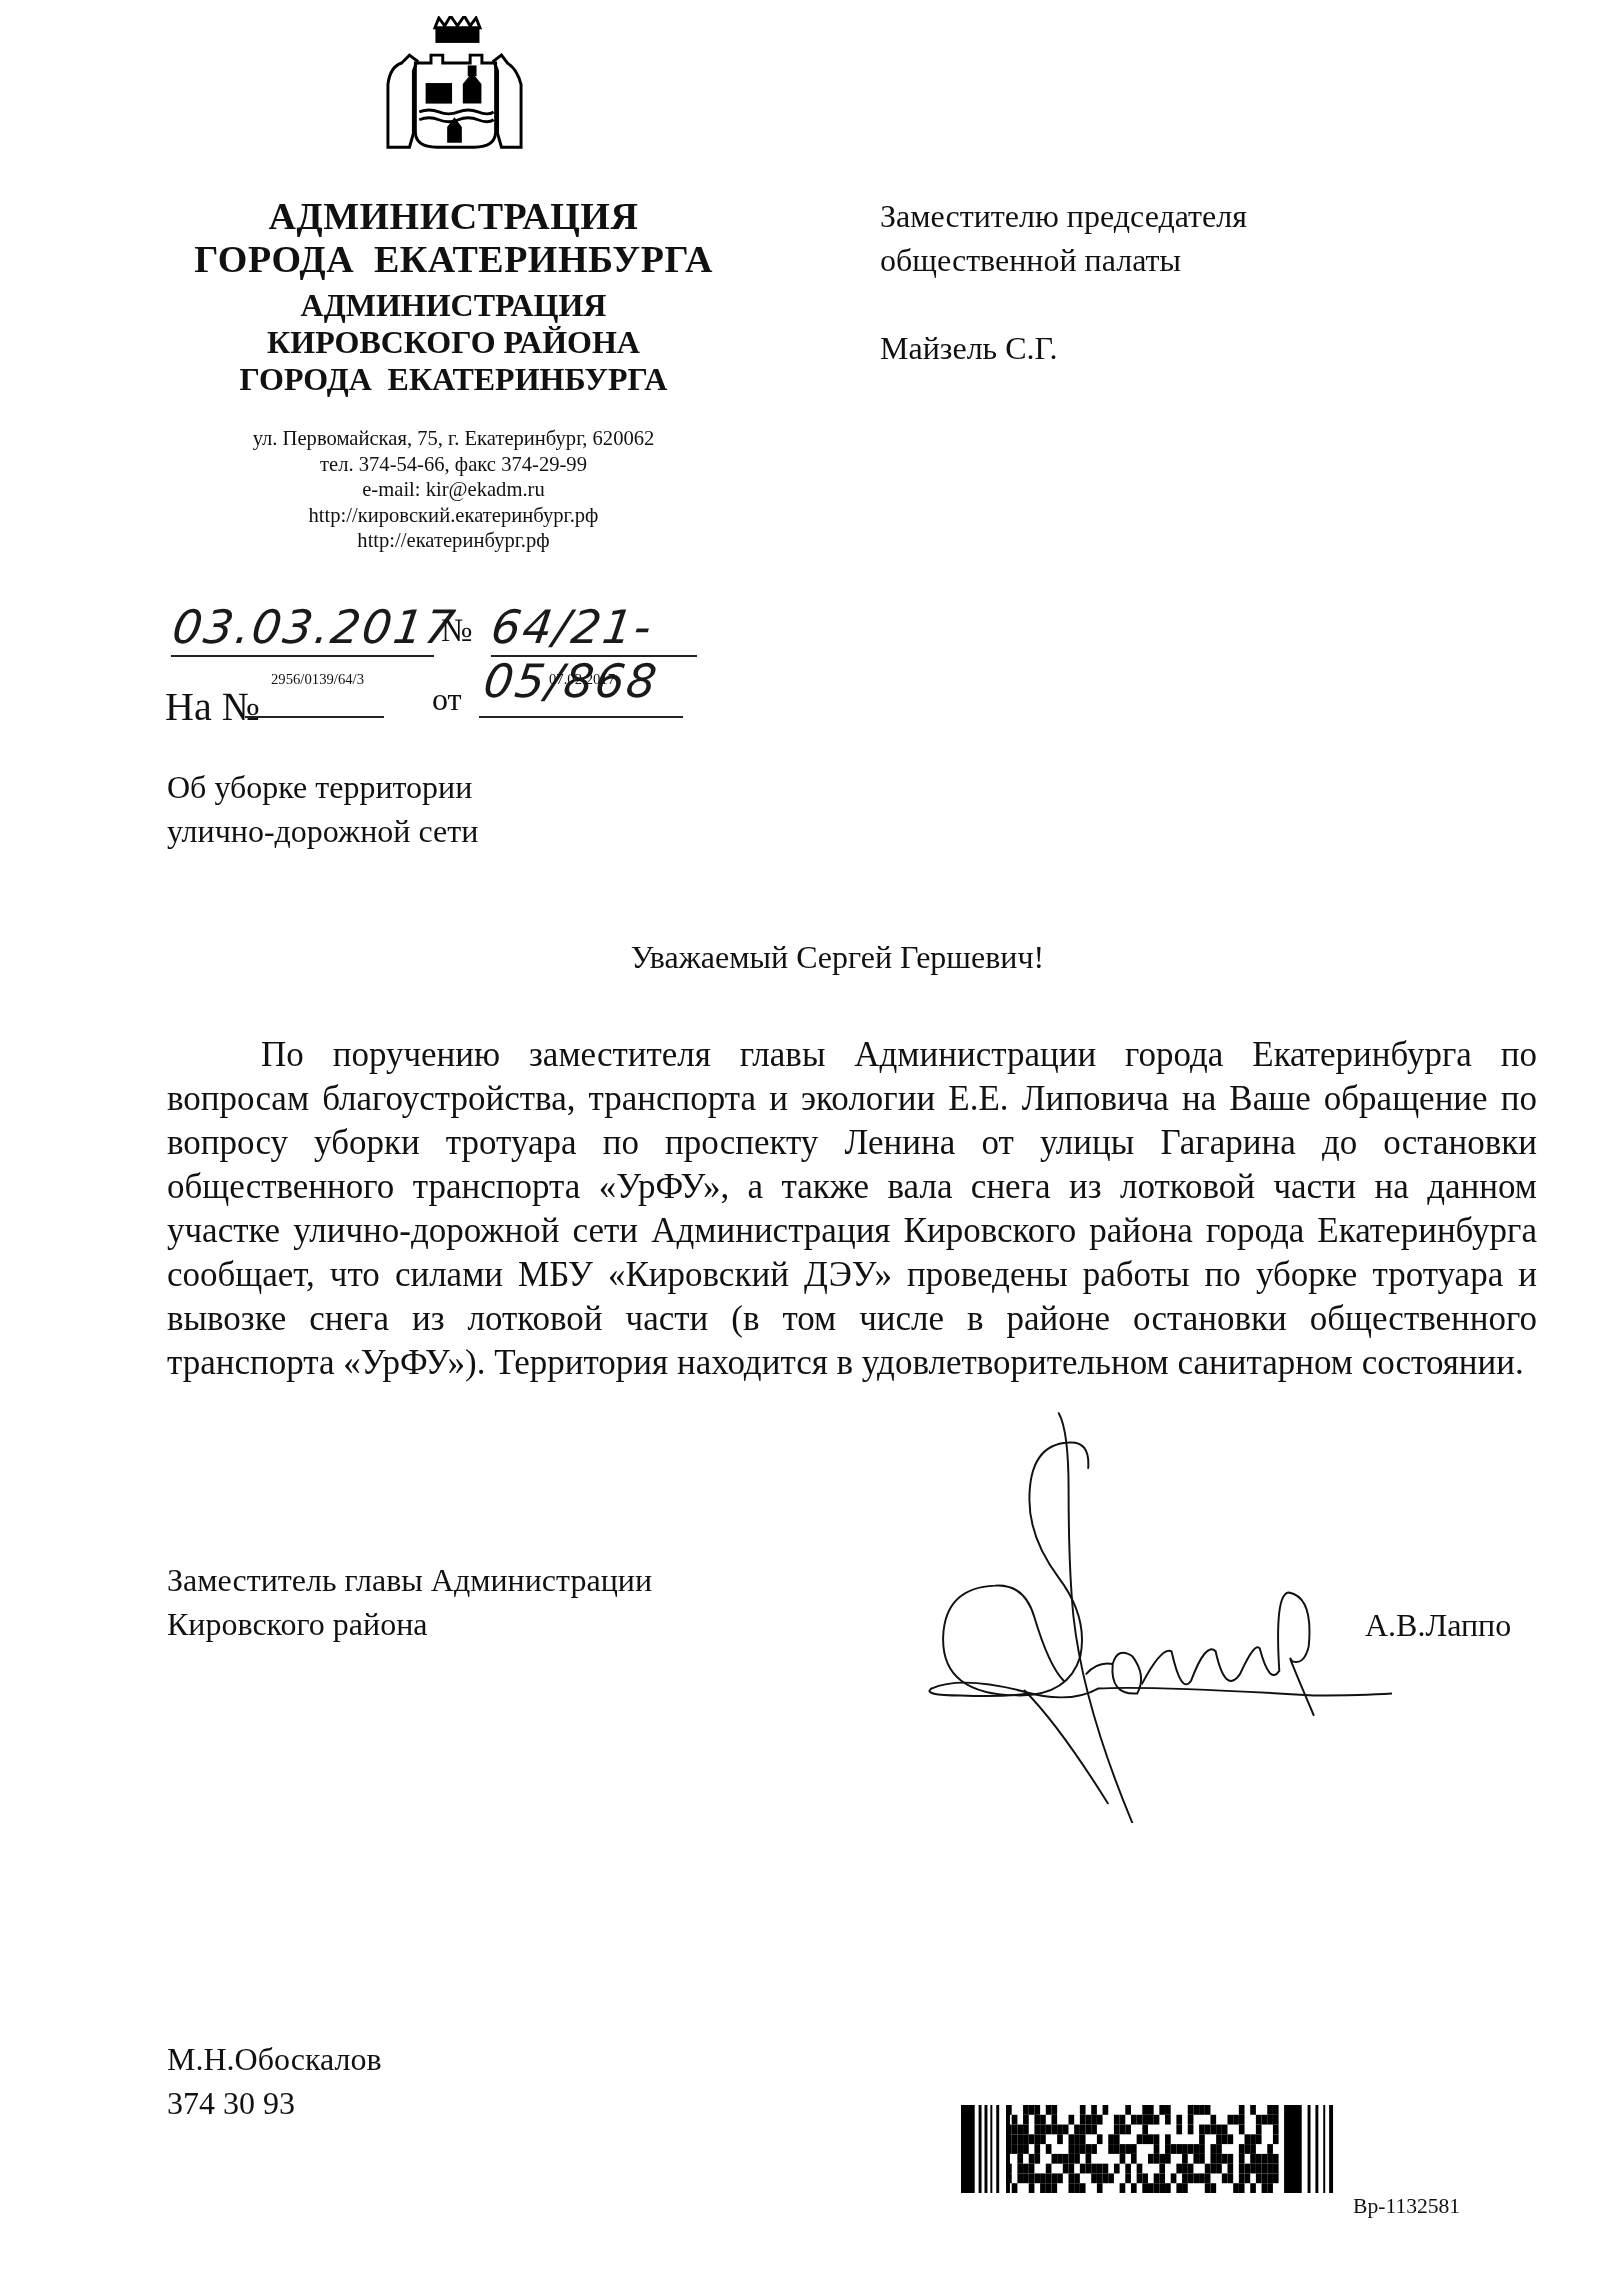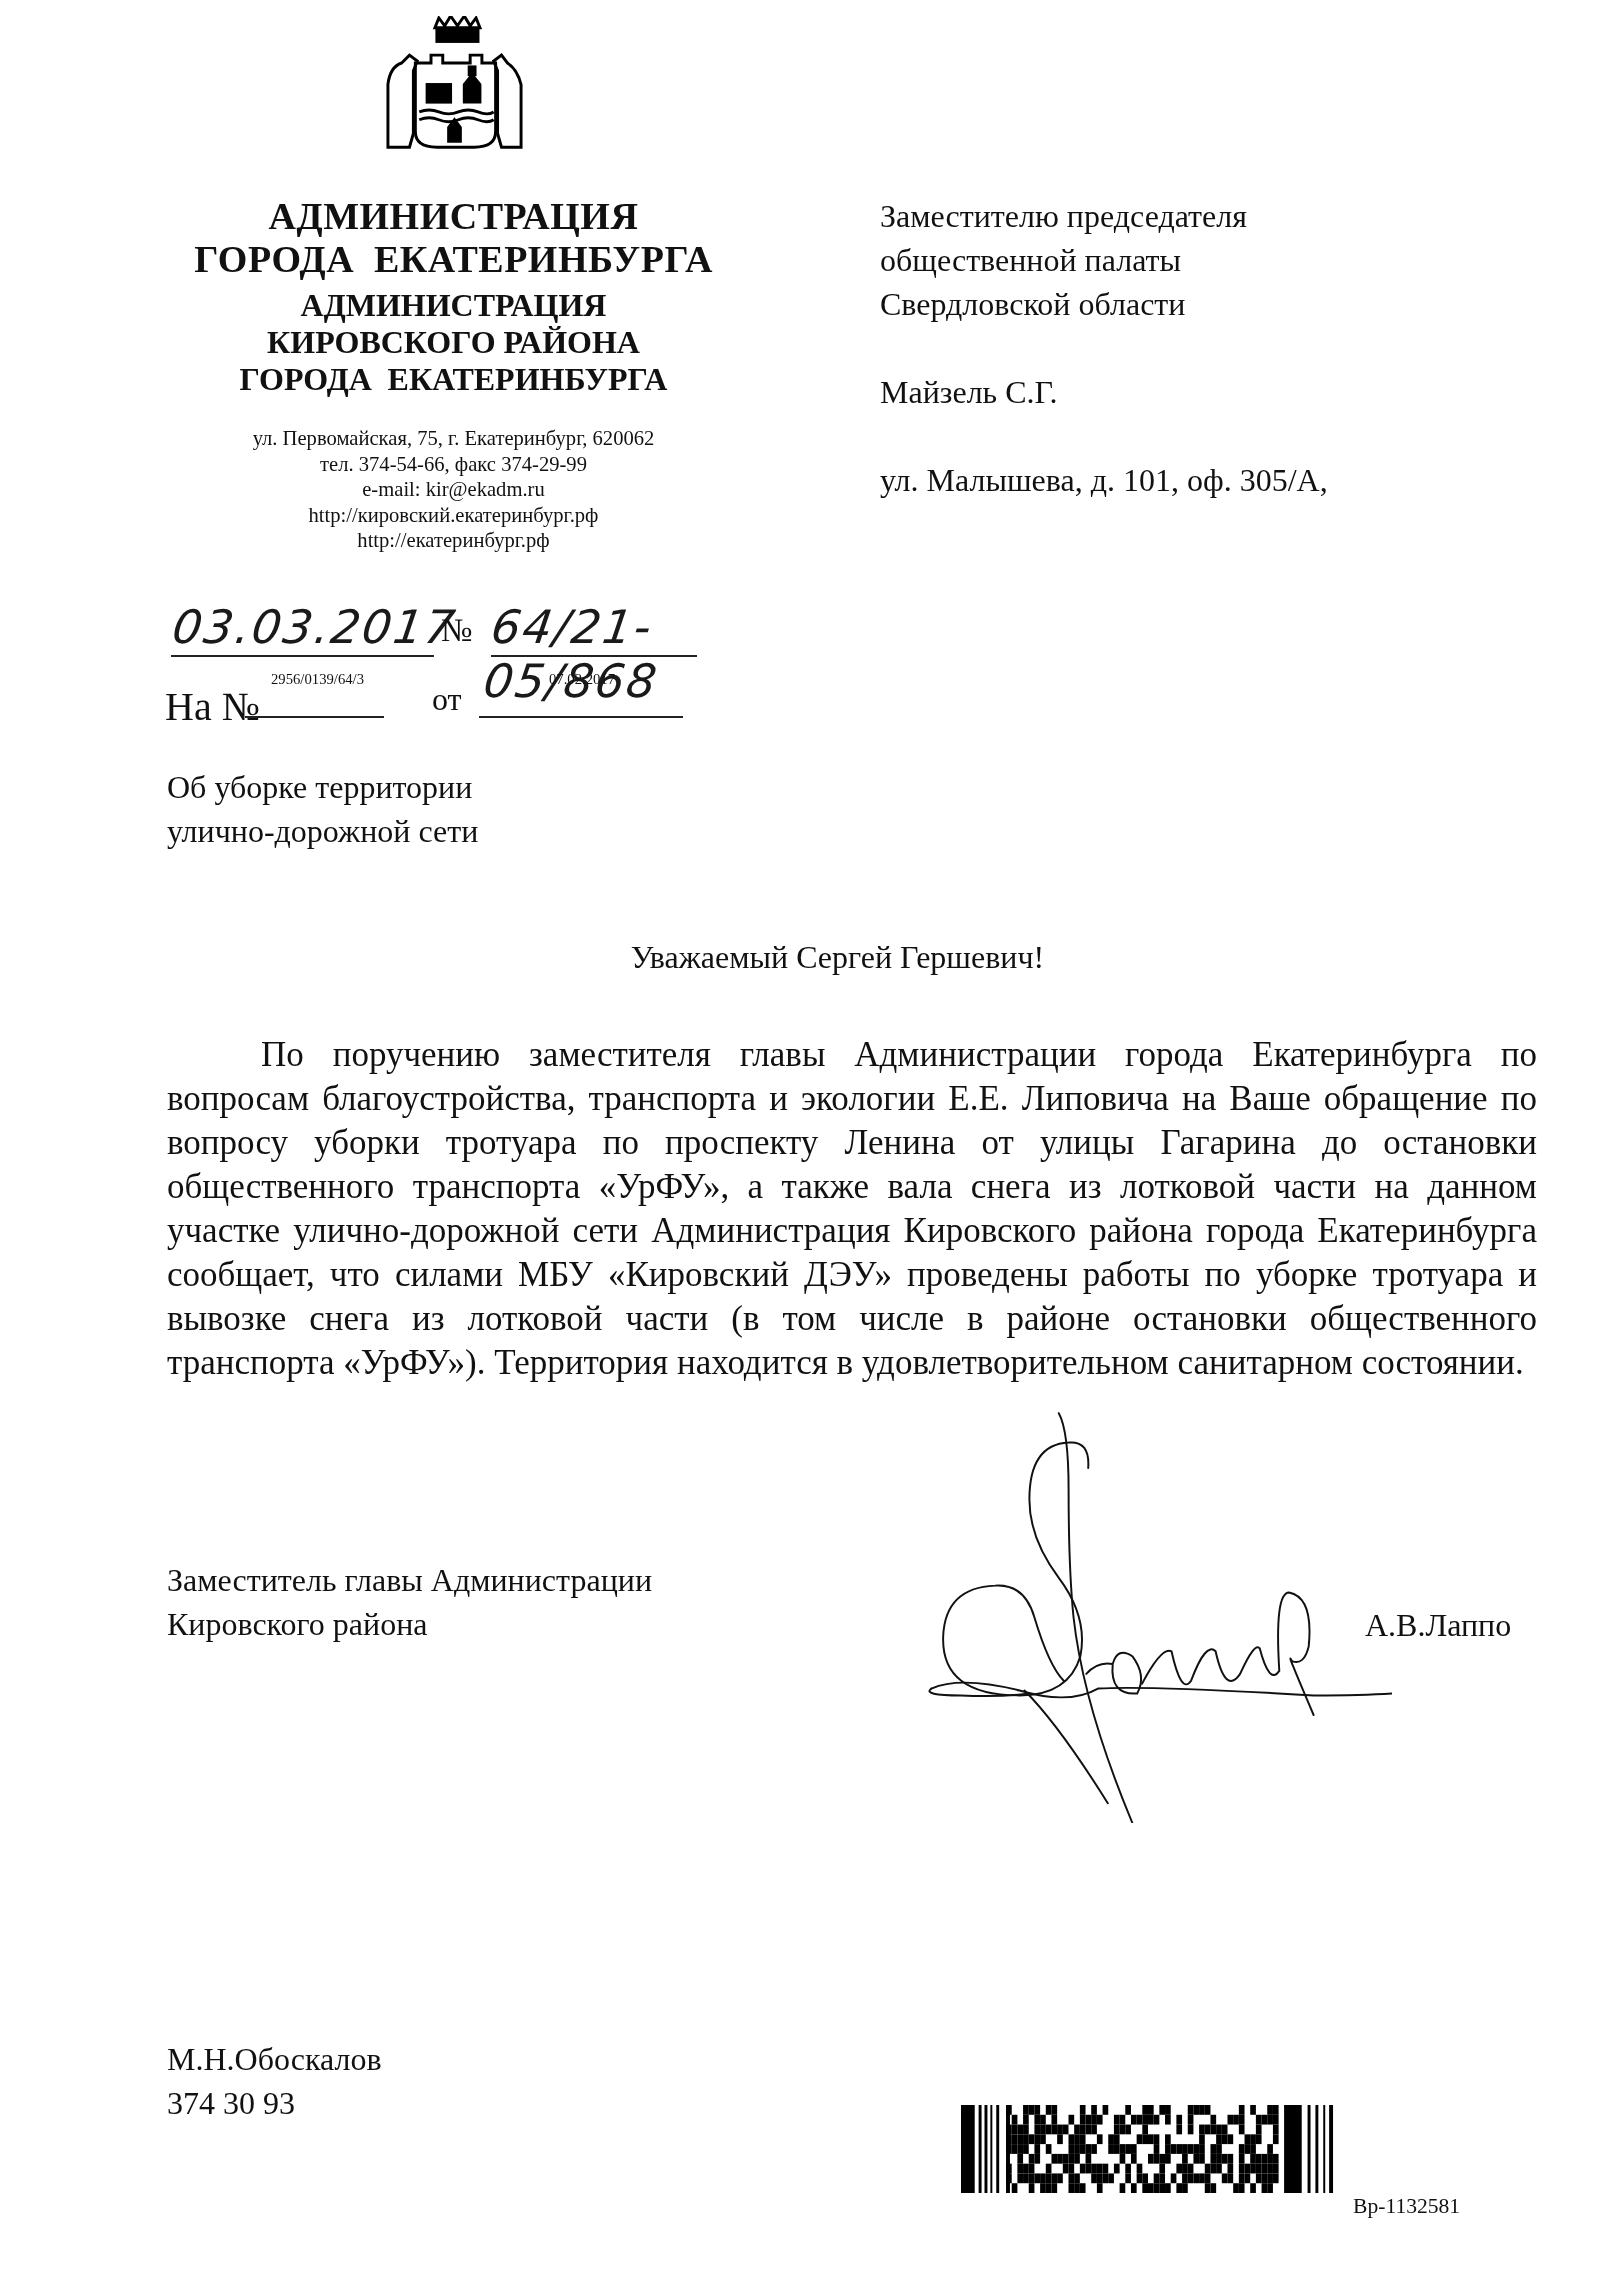--- a/index.html
+++ b/index.html
@@ -116,25 +116,23 @@
   <span id="ref-num">2956/0139/64/3</span>
   <span class="uline" style="left:80px; top:49px; width:139px; height:1.5px;"></span>
   <span id="ref-ot">от</span>
   <span id="ref-date">07.02.2017</span>
   <span class="uline" style="left:314px; top:49px; width:204px; height:1.5px;"></span>
 </div>
 
 <div id="recipient" class="abs">
   <div>Заместителю председателя</div>
   <div>общественной палаты</div>
-  <div>Свердловской области</div>
   <div class="gap"></div>
   <div>Майзель С.Г.</div>
   <div class="gap"></div>
-  <div>ул. Малышева, д. 101,  оф. 305/А,</div>
   <div class="gap"></div>
 </div>
 
 <div id="subject" class="abs">
   <div>Об уборке территории</div>
   <div>улично-дорожной сети</div>
 </div>
 
 <div id="salutation" class="abs">Уважаемый Сергей Гершевич!</div>
 

